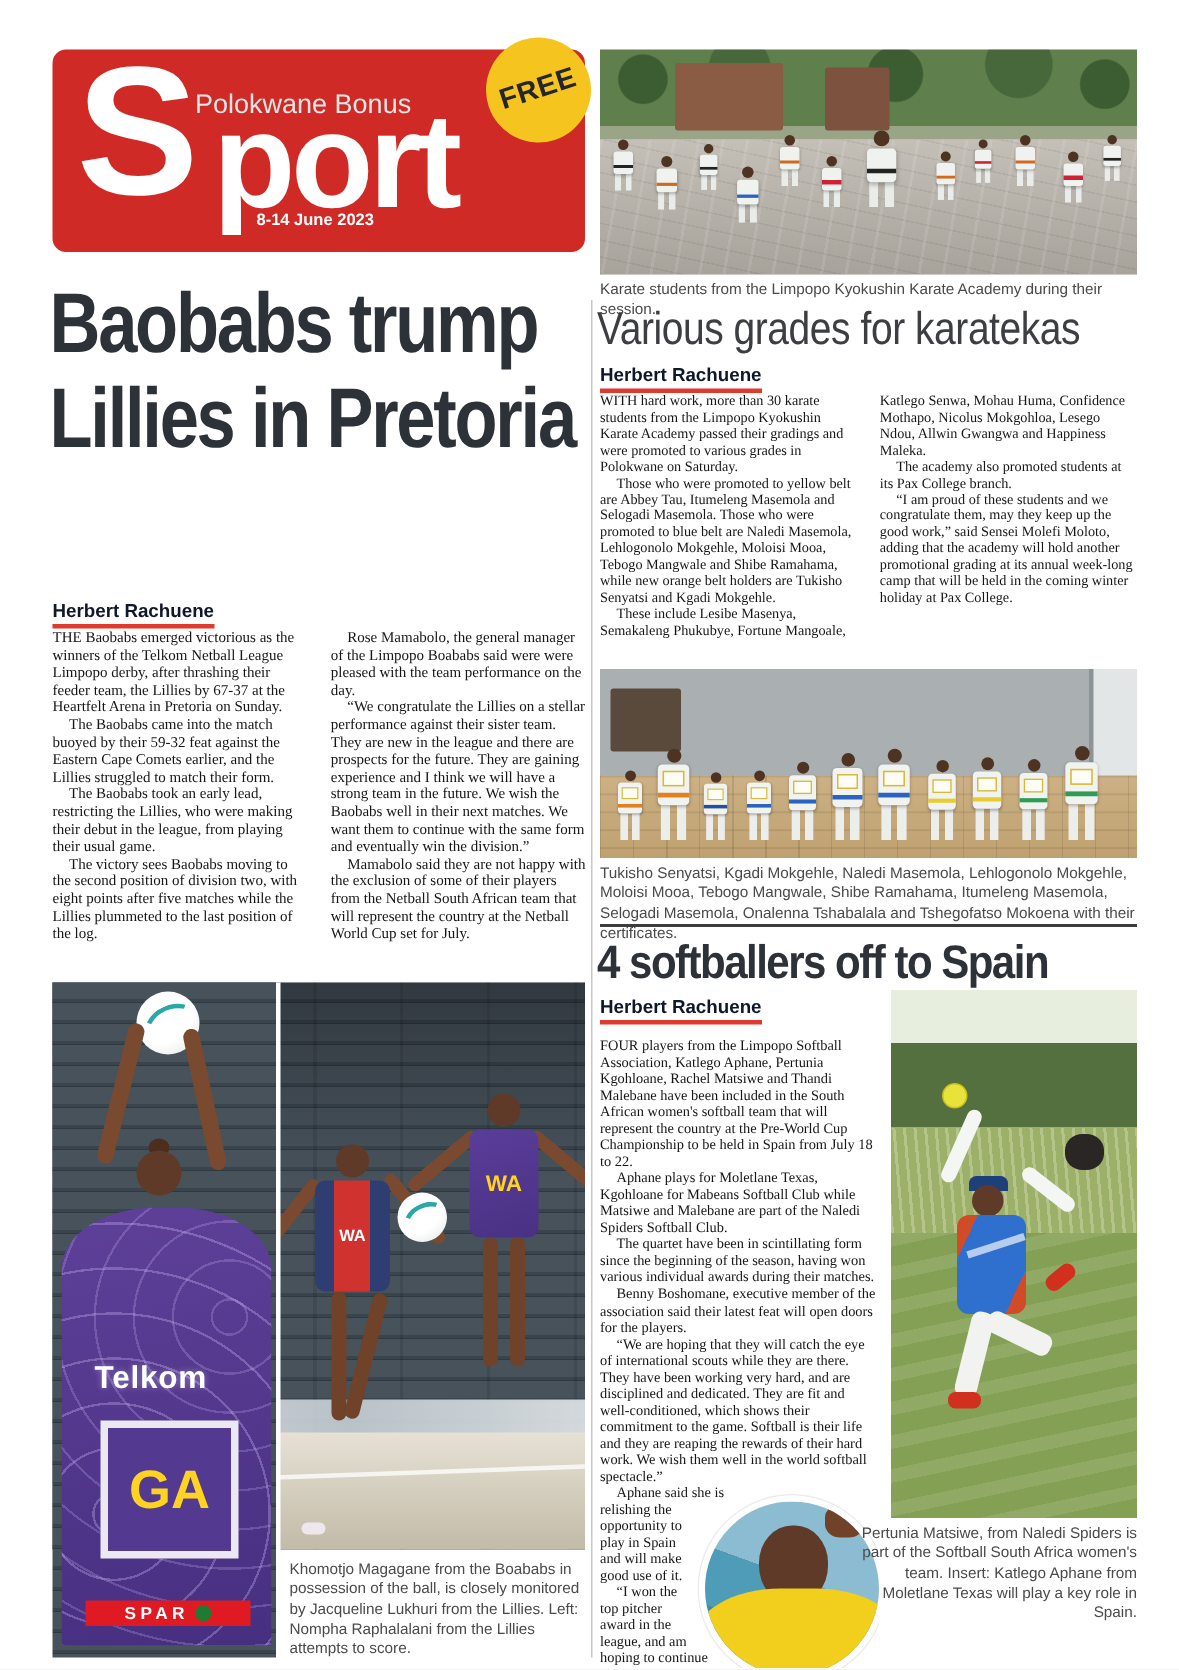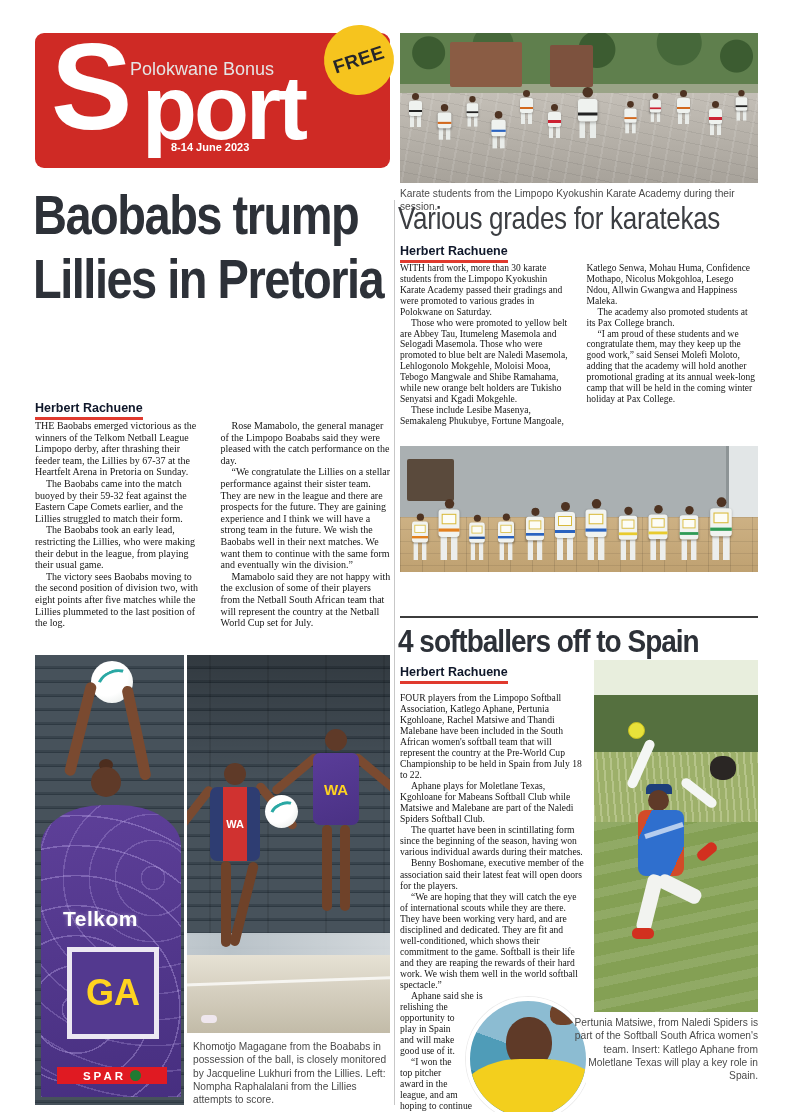--- a/index.html
+++ b/index.html
@@ -206,21 +206,21 @@
     <div class="free-badge">FREE</div>
   </div>
 
   <div class="headline-big">Baobabs trump Lillies in Pretoria</div>
   <div id="lead-byline"><span class="byline">Herbert Rachuene</span></div>
   <div id="lead-body" class="body-text">
     <p class="fp">THE Baobabs emerged victorious as the winners of the Telkom Netball League Limpopo derby, after thrashing their feeder team, the Lillies by 67-37 at the Heartfelt Arena in Pretoria on Sunday.</p>
     <p>The Baobabs came into the match buoyed by their 59-32 feat against the Eastern Cape Comets earlier, and the Lillies struggled to match their form.</p>
     <p>The Baobabs took an early lead, restricting the Lillies, who were making their debut in the league, from playing their usual game.</p>
     <p>The victory sees Baobabs moving to the second position of division two, with eight points after five matches while the Lillies plummeted to the last position of the log.</p>
-    <p>Rose Mamabolo, the general manager of the Limpopo Boababs said they were pleased with the catch performance on the day.</p>
+    <p>Rose Mamabolo, the general manager of the Limpopo Boababs said were were pleased with the team performance on the day.</p>
     <p>“We congratulate the Lillies on a stellar performance against their sister team. They are new in the league and there are prospects for the future. They are gaining experience and I think we will have a strong team in the future. We wish the Baobabs well in their next matches. We want them to continue with the same form and eventually win the division.”</p>
     <p>Mamabolo said they are not happy with the exclusion of some of their players from the Netball South African team that will represent the country at the Netball World Cup set for July.</p>
 
   </div>
 
   <div id="col-rule"></div>
 
   <div id="netball">
     <div id="netball-main">
       <div class="nb-post"></div>
@@ -476,20 +476,21 @@
         <div class="kg" style="left: 86%; transform: scale(1.08);">
           <div class="kg-head"></div>
           <div class="kg-body">
             <i class="kg-belt" style="background:#2f9b55"></i>
             <i class="kg-cert"></i>
           </div>
           <div class="kg-legs"></div>
         </div>
       </div>
   </div>
+  <div id="group-caption" class="caption">Tukisho Senyatsi, Kgadi Mokgehle, Naledi Masemola, Lehlogonolo Mokgehle, Moloisi Mooa, Tebogo Mangwale, Shibe Ramahama, Itumeleng Masemola, Selogadi Masemola, Onalenna Tshabalala and Tshegofatso Mokoena with their certificates.</div>
 
   <div id="divider"></div>
   <div id="softball-headline">4 softballers off to Spain</div>
   <div id="softball-byline"><span class="byline">Herbert Rachuene</span></div>
   <div id="softball-body" class="body-text">
     <p class="fp">FOUR players from the Limpopo Softball Association, Katlego Aphane, Pertunia Kgohloane, Rachel Matsiwe and Thandi Malebane have been included in the South African women's softball team that will represent the country at the Pre-World Cup Championship to be held in Spain from July 18 to 22.</p>
     <p>Aphane plays for Moletlane Texas, Kgohloane for Mabeans Softball Club while Matsiwe and Malebane are part of the Naledi Spiders Softball Club.</p>
     <p>The quartet have been in scintillating form since the beginning of the season, having won various individual awards during their matches.</p>
     <p>Benny Boshomane, executive member of the association said their latest feat will open doors for the players.</p>
     <div class="wrap-spacer"></div>

